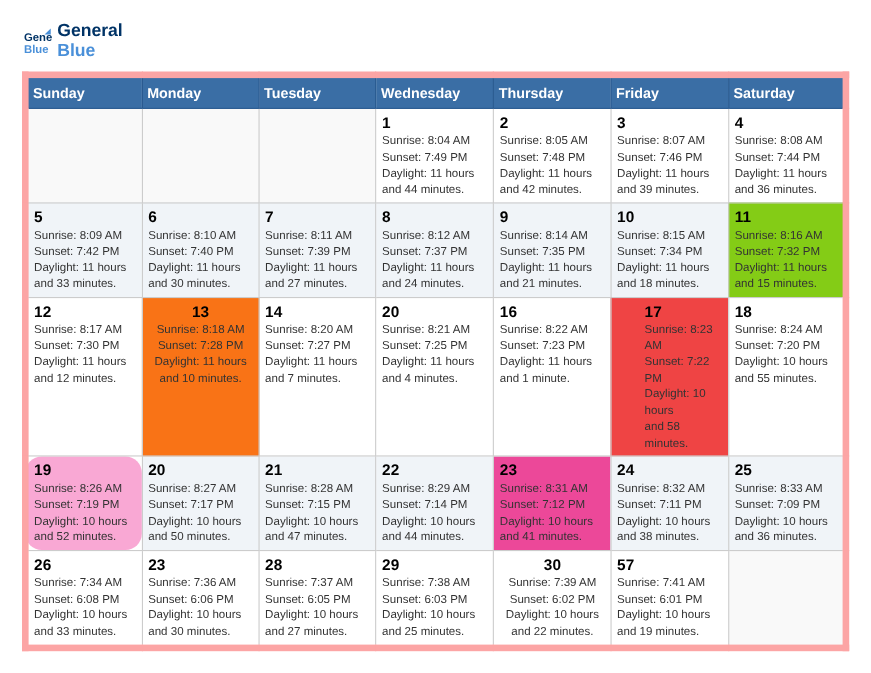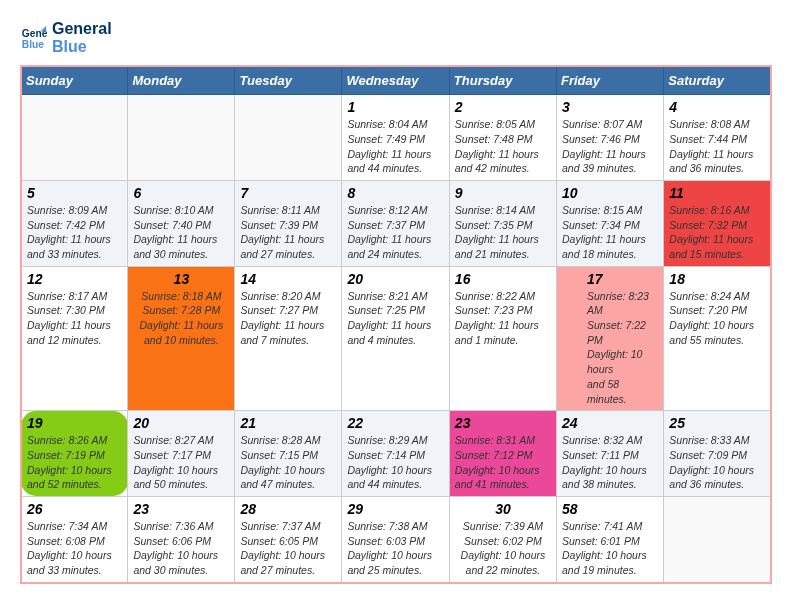--- a/index.html
+++ b/index.html
@@ -36,22 +36,21 @@
       font-weight: bold;
       color: #333;
     }
     .subtitle {
       font-size: 14px;
       color: #555;
     }
     .calendar {
       width: 100%;
       border-collapse: collapse;
-      border: 2px solid #fca5a5;
-      font-style: italic;
+      border: 6px solid #fca5a5;
     }
     .calendar th {
       background-color: #3a6ea5;
       color: #fff;
       font-size: 13px;
       padding: 6px 4px;
       text-align: left;
       border: 1px solid #2a5a90;
       font-weight: bold;
     }
@@ -163,21 +162,21 @@
             <div class="cell-content">Sunrise: 8:12 AM<br>Sunset: 7:37 PM<br>Daylight: 11 hours<br>and 24 minutes.</div>
           </td>
           <td style="background-color: rgb(240, 244, 248);">
             <span class="day-number">9</span>
             <div class="cell-content">Sunrise: 8:14 AM<br>Sunset: 7:35 PM<br>Daylight: 11 hours<br>and 21 minutes.</div>
           </td>
           <td style="background-color: rgb(240, 244, 248);">
             <span class="day-number">10</span>
             <div class="cell-content">Sunrise: 8:15 AM<br>Sunset: 7:34 PM<br>Daylight: 11 hours<br>and 18 minutes.</div>
           </td>
-          <td style="background-color: #ef4444;">
+          <td style="background-color: #84cc16;">
             <span class="day-number">11</span>
             <div class="cell-content">Sunrise: 8:16 AM<br>Sunset: 7:32 PM<br>Daylight: 11 hours<br>and 15 minutes.</div>
           </td>
         </tr>
         <tr>
           <td style="background-color: rgb(255, 255, 255);">
             <span class="day-number">12</span>
             <div class="cell-content">Sunrise: 8:17 AM<br>Sunset: 7:30 PM<br>Daylight: 11 hours<br>and 12 minutes.</div>
           </td>
           <td style="background-color: #f97316; text-align: center;">
@@ -189,31 +188,31 @@
             <div class="cell-content">Sunrise: 8:20 AM<br>Sunset: 7:27 PM<br>Daylight: 11 hours<br>and 7 minutes.</div>
           </td>
           <td style="background-color: rgb(255, 255, 255);">
             <span class="day-number">20</span>
             <div class="cell-content">Sunrise: 8:21 AM<br>Sunset: 7:25 PM<br>Daylight: 11 hours<br>and 4 minutes.</div>
           </td>
           <td style="background-color: rgb(255, 255, 255);">
             <span class="day-number">16</span>
             <div class="cell-content">Sunrise: 8:22 AM<br>Sunset: 7:23 PM<br>Daylight: 11 hours<br>and 1 minute.</div>
           </td>
-          <td style="background-color: #fca5a5; padding-left: 30px;">
+          <td style="background-color: #ef4444; padding-left: 30px;">
             <span class="day-number">17</span>
             <div class="cell-content">Sunrise: 8:23 AM<br>Sunset: 7:22 PM<br>Daylight: 10 hours<br>and 58 minutes.</div>
           </td>
           <td style="background-color: rgb(255, 255, 255);">
             <span class="day-number">18</span>
             <div class="cell-content">Sunrise: 8:24 AM<br>Sunset: 7:20 PM<br>Daylight: 10 hours<br>and 55 minutes.</div>
           </td>
         </tr>
         <tr>
-          <td style="background-color: #84cc16; border-radius: 15px;">
+          <td style="background-color: #f9a8d4; border-radius: 15px;">
             <span class="day-number">19</span>
             <div class="cell-content">Sunrise: 8:26 AM<br>Sunset: 7:19 PM<br>Daylight: 10 hours<br>and 52 minutes.</div>
           </td>
           <td style="background-color: rgb(240, 244, 248);">
             <span class="day-number">20</span>
             <div class="cell-content">Sunrise: 8:27 AM<br>Sunset: 7:17 PM<br>Daylight: 10 hours<br>and 50 minutes.</div>
           </td>
           <td style="background-color: rgb(240, 244, 248);">
             <span class="day-number">21</span>
             <div class="cell-content">Sunrise: 8:28 AM<br>Sunset: 7:15 PM<br>Daylight: 10 hours<br>and 47 minutes.</div>
@@ -250,20 +249,20 @@
           </td>
           <td style="background-color: rgb(255, 255, 255);">
             <span class="day-number">29</span>
             <div class="cell-content">Sunrise: 7:38 AM<br>Sunset: 6:03 PM<br>Daylight: 10 hours<br>and 25 minutes.</div>
           </td>
           <td style="background-color: rgb(255, 255, 255); text-align: center;">
             <span class="day-number">30</span>
             <div class="cell-content">Sunrise: 7:39 AM<br>Sunset: 6:02 PM<br>Daylight: 10 hours<br>and 22 minutes.</div>
           </td>
           <td style="background-color: rgb(255, 255, 255);">
-            <span class="day-number">58</span>
+            <span class="day-number">57</span>
             <div class="cell-content">Sunrise: 7:41 AM<br>Sunset: 6:01 PM<br>Daylight: 10 hours<br>and 19 minutes.</div>
           </td>
           <td class="empty" style="background-color: rgb(249, 249, 249);"></td>
         </tr>
       </tbody>
   </table>
 </div>
 
 </body></html>

